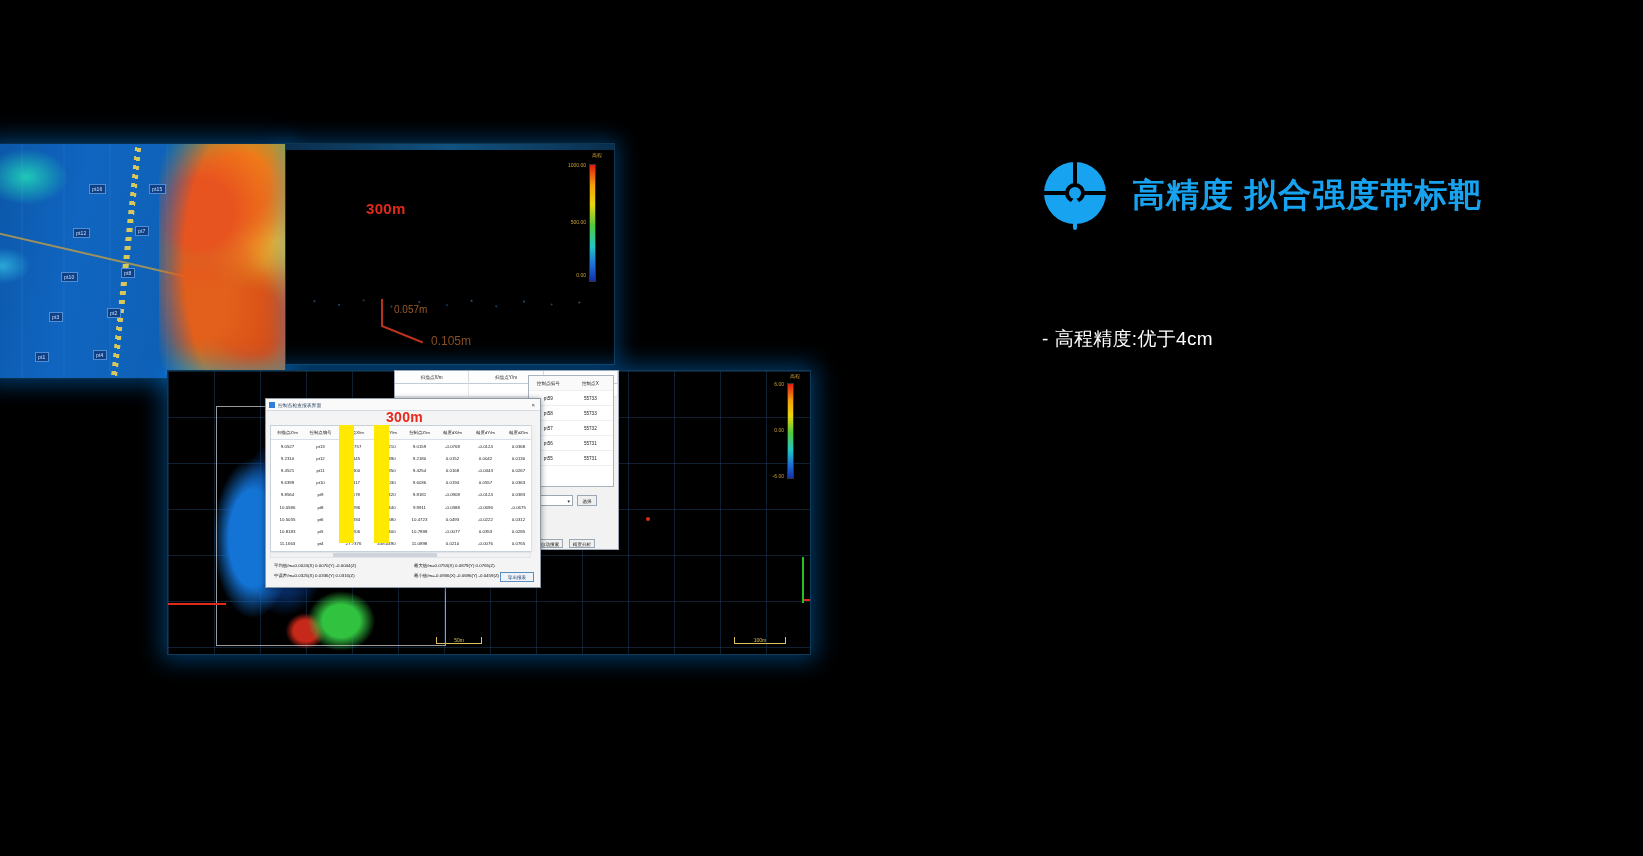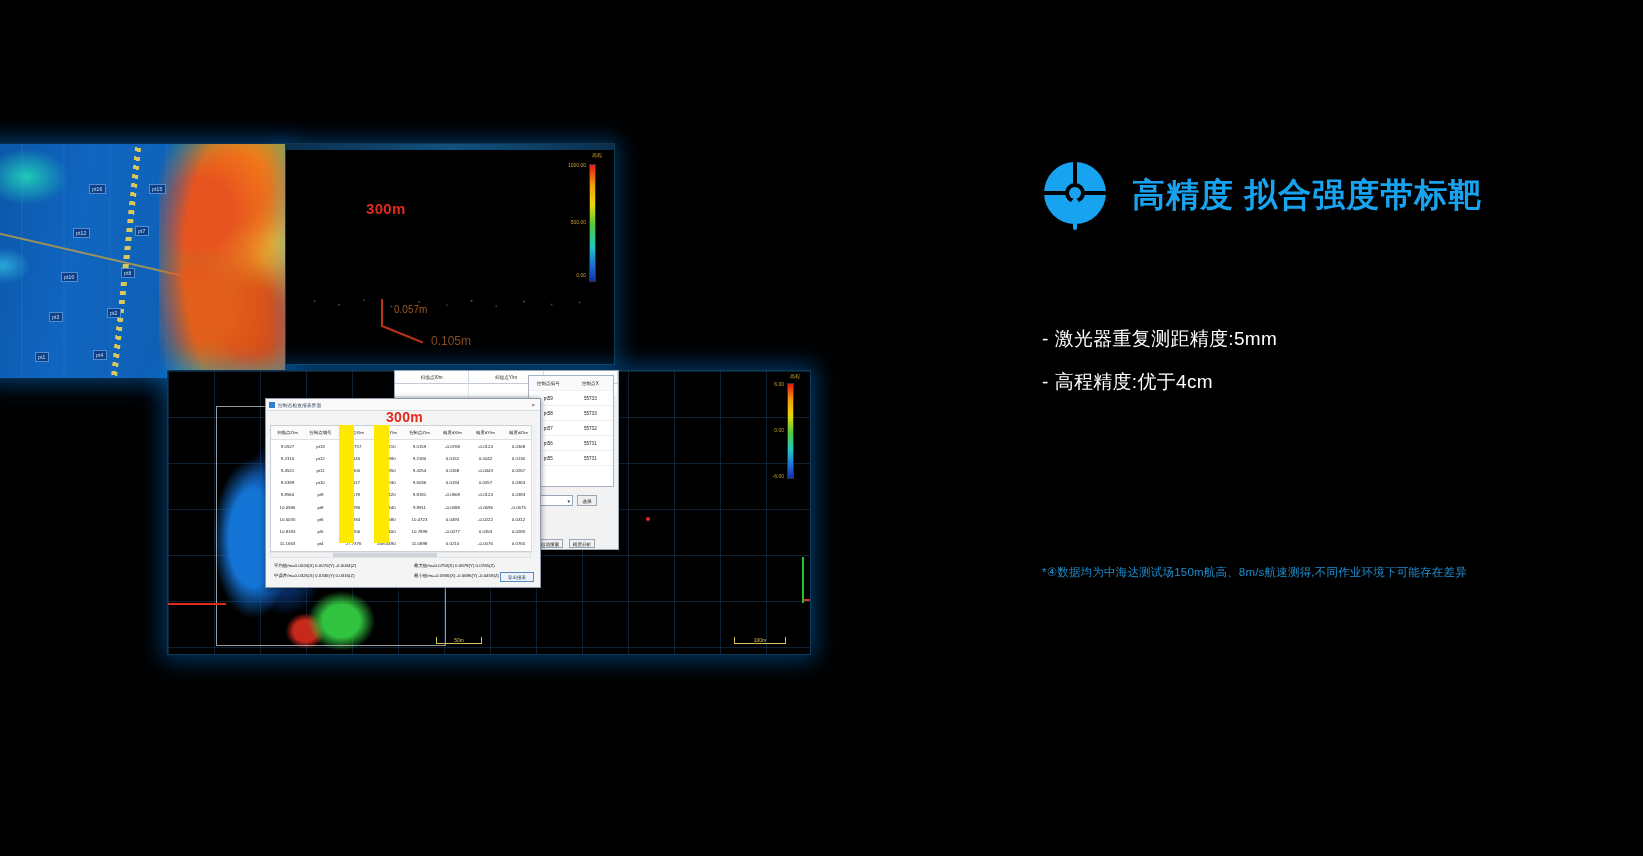--- a/index.html
+++ b/index.html
@@ -484,22 +484,18 @@
           <circle cx="35" cy="33" r="6" fill="#17a3ef"></circle>
           <path d="M35 68 L35 40 M35 40 L29 48 M35 40 L41 48" stroke="#17a3ef" stroke-width="4" fill="none" stroke-linecap="round" stroke-linejoin="round"></path>
           <rect x="30" y="40" width="10" height="26" fill="#000" opacity="0"></rect>
         </svg>
       </div>
       <div class="title">高精度 拟合强度带标靶</div>
     </div>
 
     <div class="bullets">
       <div class="bullet">
-        <span class="dash">-</span><span>激光器重复测距精度:5mm</span>
-      </div>
-      <div class="bullet">
         <span class="dash">-</span><span>高程精度:优于4cm</span>
       </div>
     </div>
 
-    <div class="footnote">*④数据均为中海达测试场150m航高、8m/s航速测得,不同作业环境下可能存在差异</div>
   </div>
 </div>
 
 </body></html>

